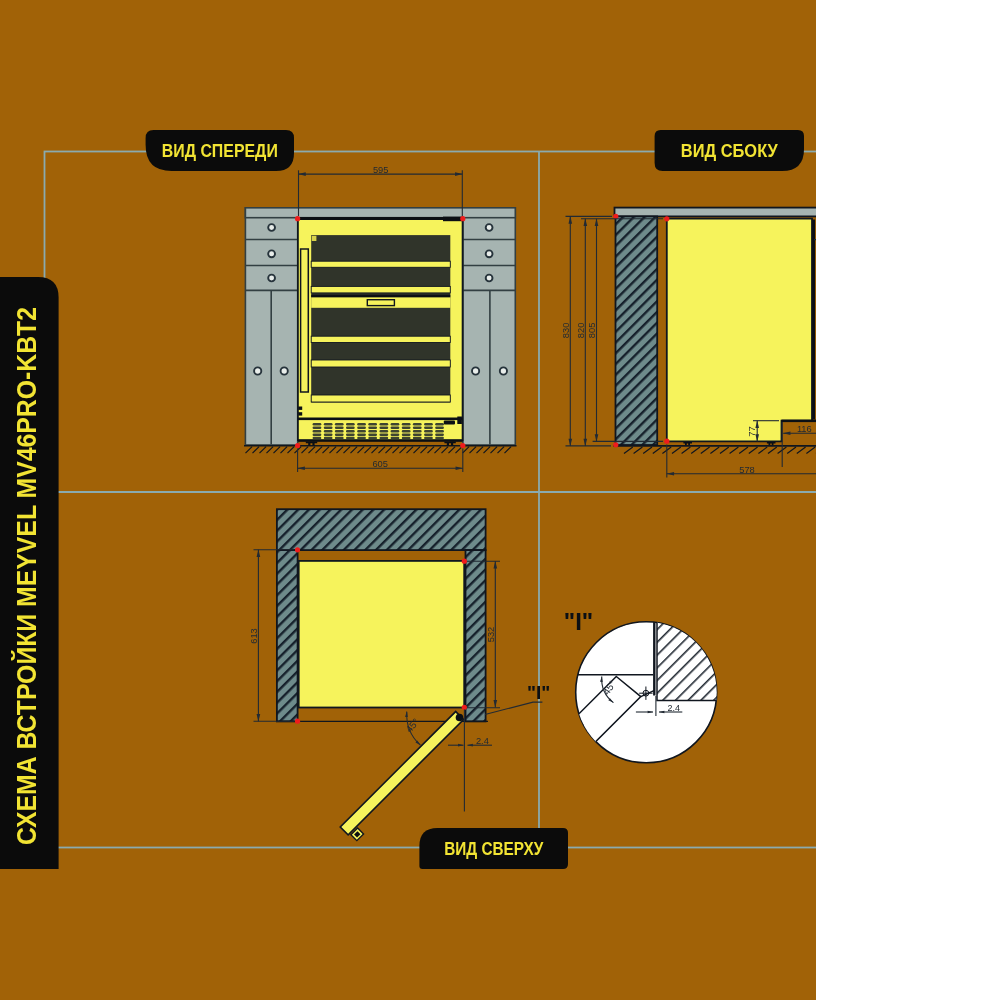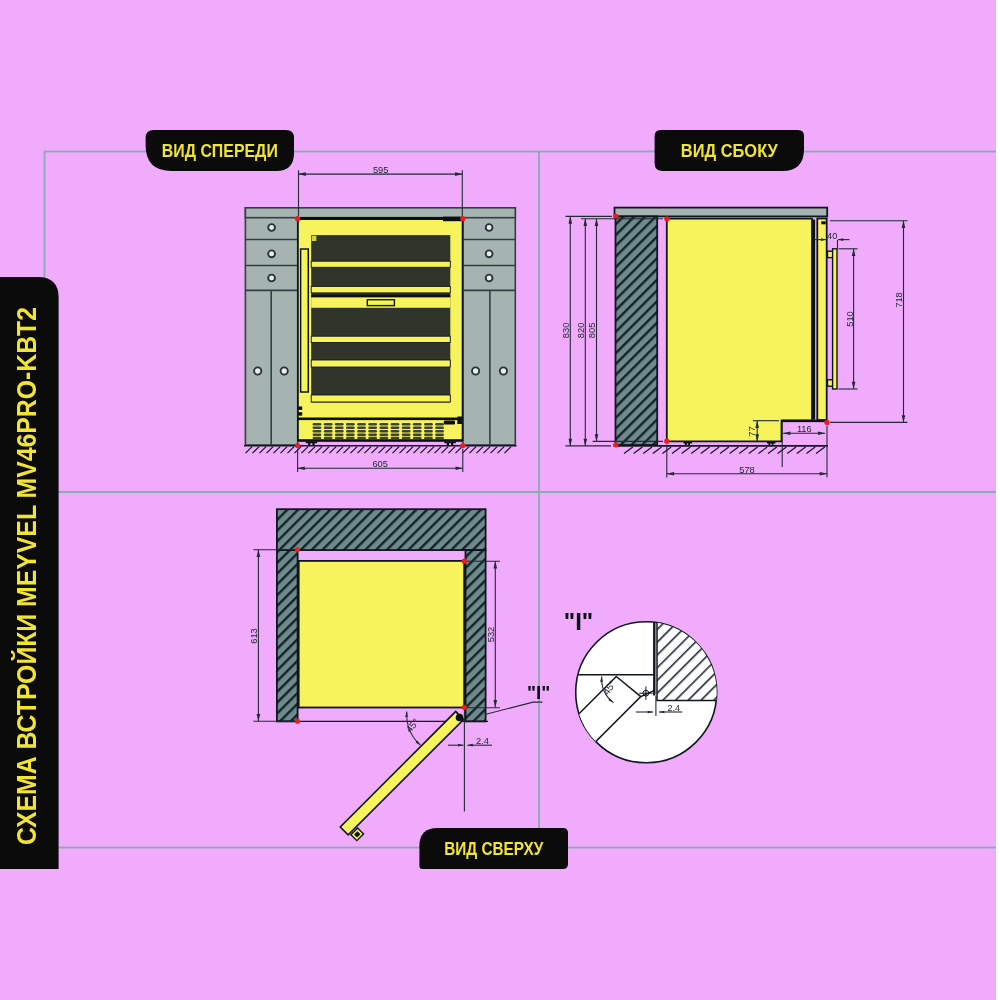--- a/index.html
+++ b/index.html
@@ -1,16 +1,16 @@
 <!DOCTYPE html>
 <html><head>
 <meta charset="utf-8">
 <style>
   html,body{margin:0;padding:0;background:#ffffff;}
-  #page{position:relative;width:996px;height:1000px;background:#f0abfc;overflow:hidden;
+  #page{position:relative;width:816px;height:1000px;background:#a16207;overflow:hidden;
         font-family:"Liberation Sans", sans-serif;}
   svg{position:absolute;left:0;top:0;}
   text{font-family:"Liberation Sans", sans-serif;}
 </style>
 </head>
 <body>
 <div id="page">
 <svg width="1000" height="1000" viewBox="0 0 1000 1000">
 <defs>
 

